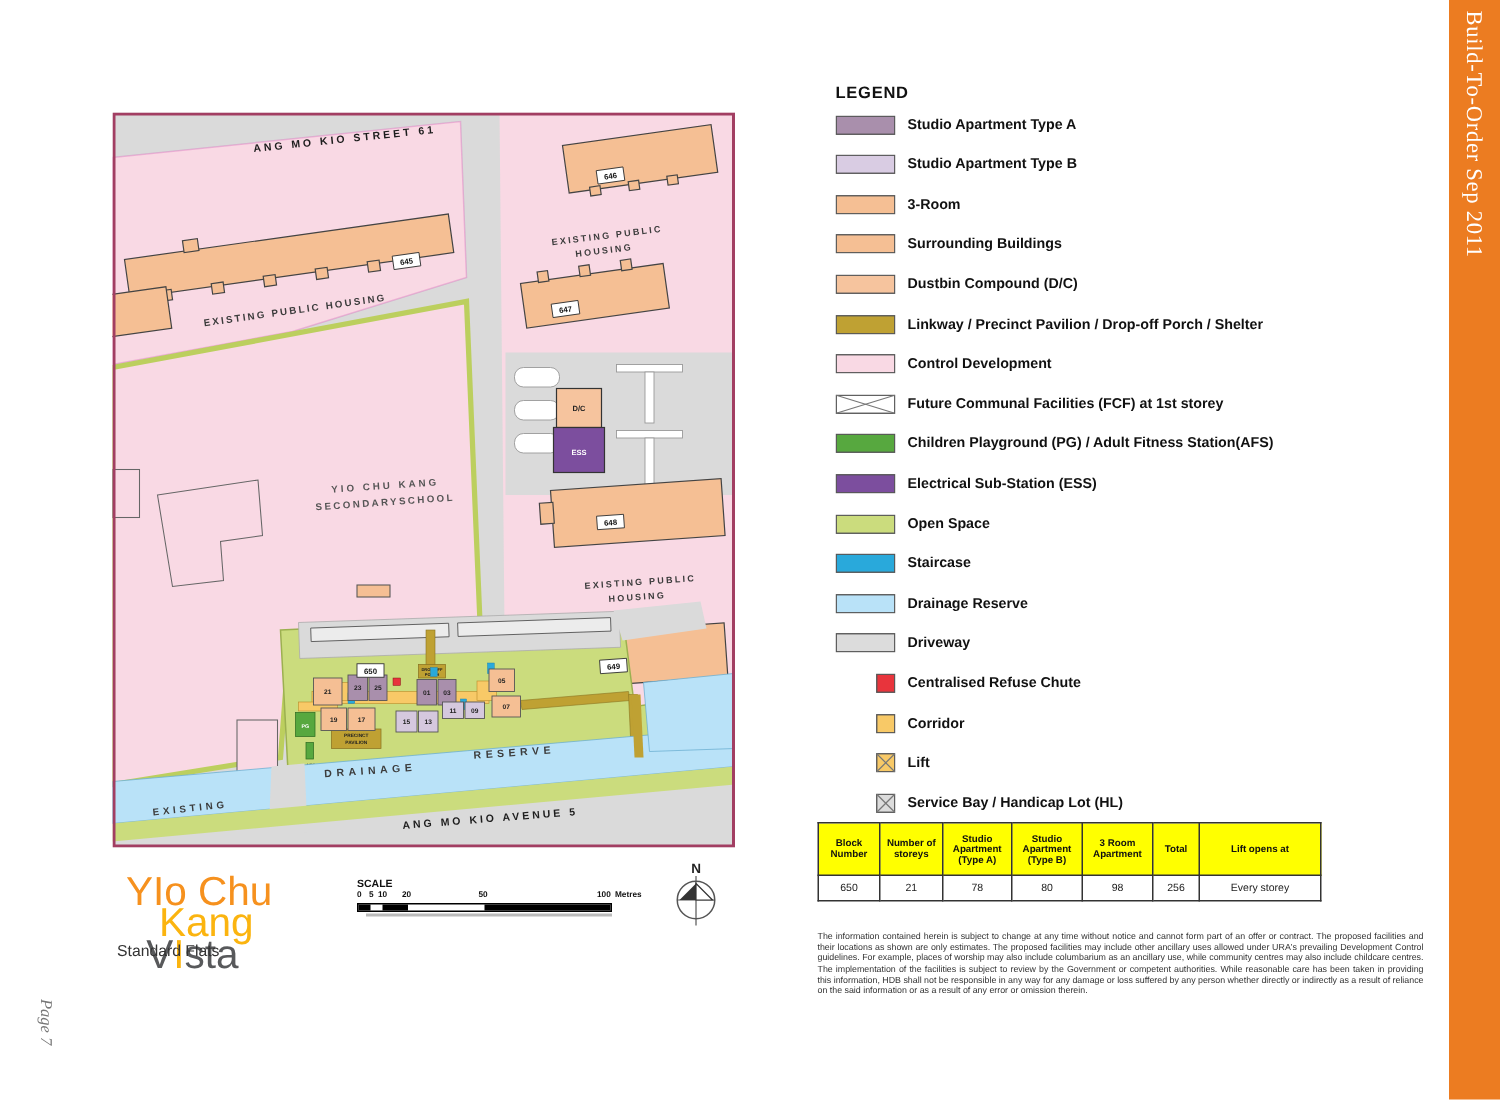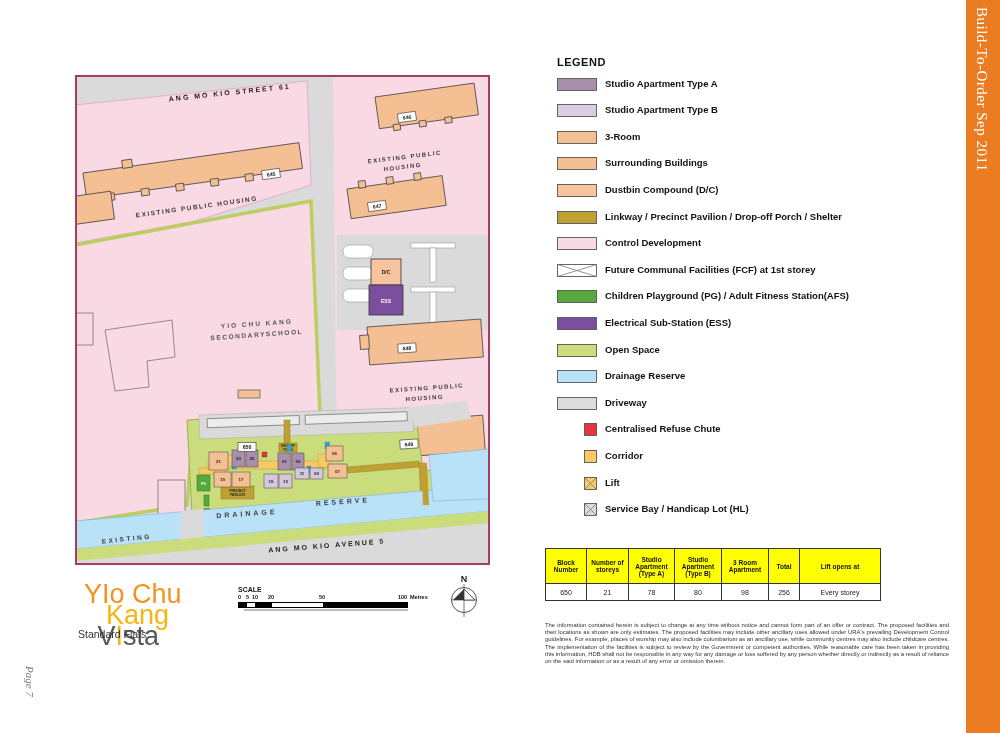--- a/index.html
+++ b/index.html
@@ -352,20 +352,26 @@
         <div class="sw"><svg width="40" height="13">
             <rect x="0.5" y="0.5" width="39" height="12" fill="#7c4e9e" stroke="#555" stroke-width="0.9"></rect>
           </svg></div>
         <div class="lbl">Electrical Sub-Station (ESS)</div>
       </div>
       <div class="legend-item">
         <div class="sw"><svg width="40" height="13">
             <rect x="0.5" y="0.5" width="39" height="12" fill="#cbdc7d" stroke="#555" stroke-width="0.9"></rect>
           </svg></div>
         <div class="lbl">Open Space</div>
+      </div>
+      <div class="legend-item">
+        <div class="sw"><svg width="40" height="13">
+            <rect x="0.5" y="0.5" width="39" height="12" fill="#29a9db" stroke="#555" stroke-width="0.9"></rect>
+          </svg></div>
+        <div class="lbl">Staircase</div>
       </div>
       <div class="legend-item">
         <div class="sw"><svg width="40" height="13">
             <rect x="0.5" y="0.5" width="39" height="12" fill="#b9e2f8" stroke="#555" stroke-width="0.9"></rect>
           </svg></div>
         <div class="lbl">Drainage Reserve</div>
       </div>
       <div class="legend-item">
         <div class="sw"><svg width="40" height="13">
             <rect x="0.5" y="0.5" width="39" height="12" fill="#dcdcdc" stroke="#555" stroke-width="0.9"></rect>

